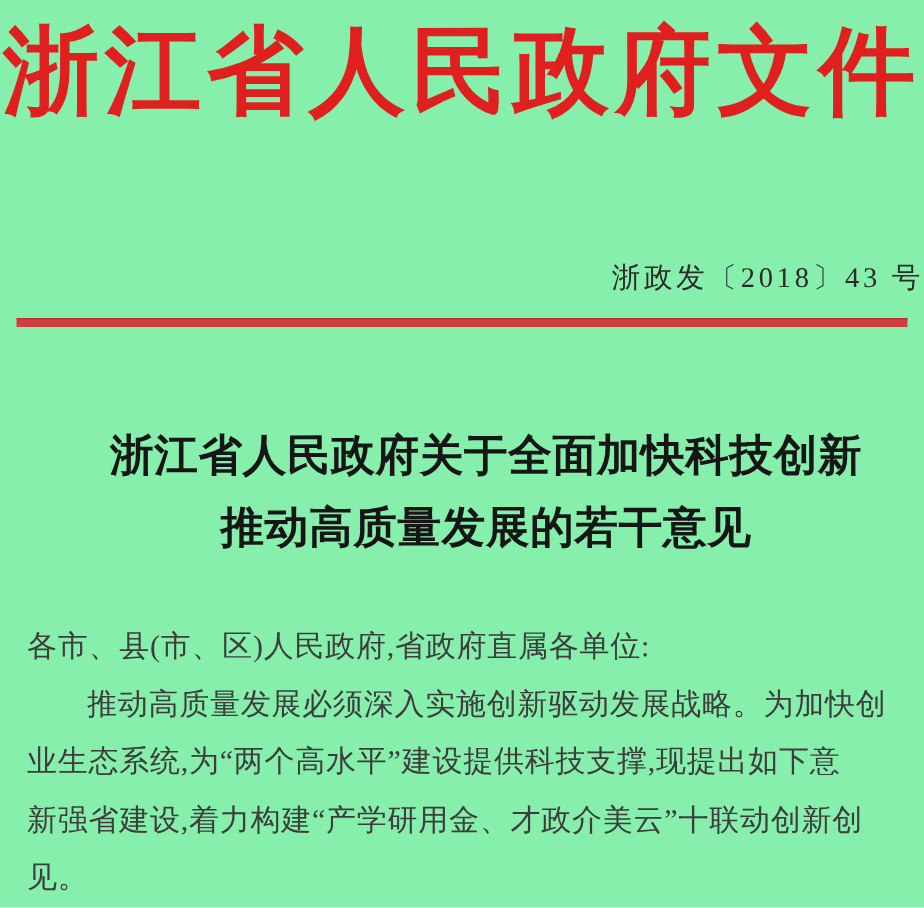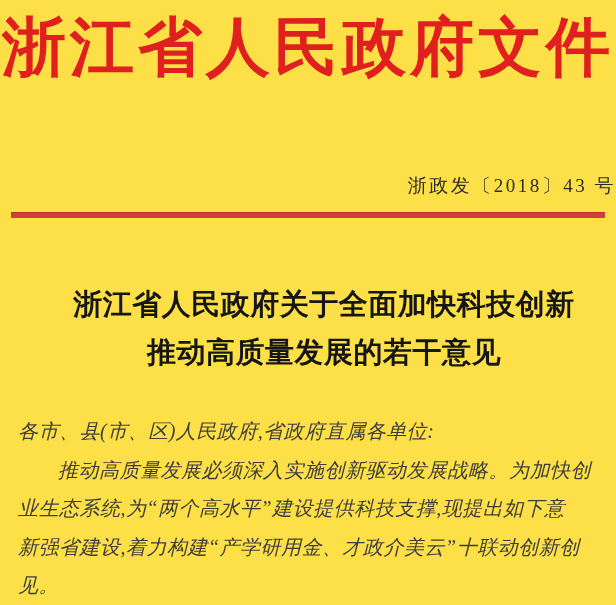--- a/index.html
+++ b/index.html
@@ -4,21 +4,21 @@
 <style>
   html, body {
     margin: 0;
     padding: 0;
     background: #ffffff;
   }
   .page {
     position: relative;
     width: 616px;
     height: 605px;
-    background: #fde047;
+    background: #86efac;
     overflow: hidden;
     font-family: "Liberation Serif", "DejaVu Serif", serif;
   }
   .masthead {
     margin-top: 8px;
     text-align: center;
     font-size: 64px;
     line-height: 80px;
     font-weight: bold;
     color: #e01f1f;
@@ -55,21 +55,20 @@
   .body-text {
     margin: 36px 14px 0 18px;
     font-size: 20px;
     line-height: 38.5px;
     color: #3d3d3d;
     letter-spacing: 0.5px;
   }
   .body-text p {
     margin: 0;
     white-space: nowrap;
-    font-style: italic;
   }
   .body-text p.indent {
     text-indent: 2em;
   }
 </style>
 </head>
 <body>
 
 <div class="page">
 

